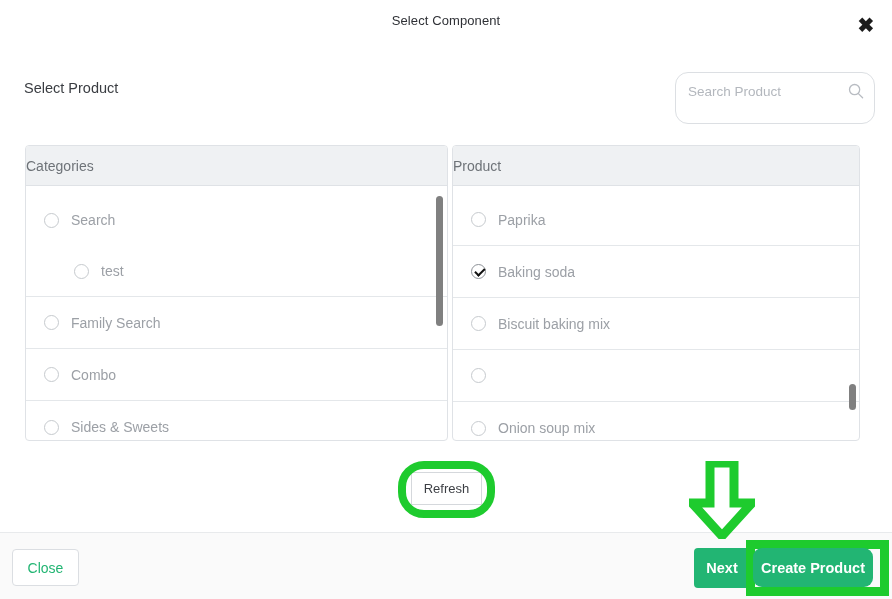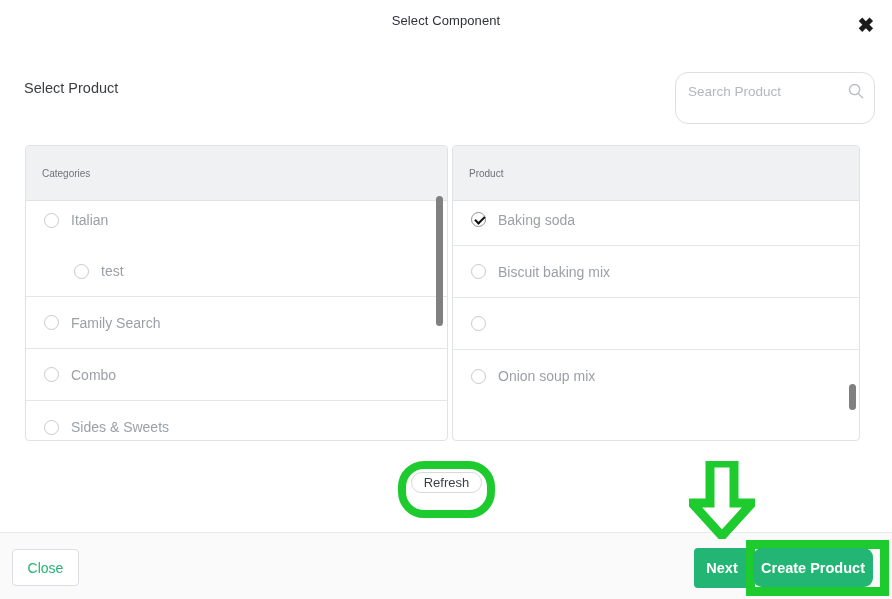--- a/index.html
+++ b/index.html
@@ -88,26 +88,25 @@
     position: absolute;
     background: #ffffff;
     border: 1px solid #dfe2e6;
     border-radius: 4px;
     overflow: hidden;
   }
   .panel-cat { left: 25px; top: 145px; width: 423px; height: 296px; }
   .panel-prod { left: 452px; top: 145px; width: 408px; height: 296px; }
 
   .panel-head {
-    height: 55px;
+    height: 40px;
     background: #eff1f3;
     border-bottom: 1px solid #dfe2e6;
     display: flex; align-items: center;
-    padding-left: 16px;
-    font-size: 10px;
+    font-size: 14px;
     color: #6e7378;
   }
 
   .panel-body {
     position: absolute;
     left: 0; top: 48px;
     right: 0; bottom: 0;
     overflow: hidden;
   }
 
@@ -162,24 +161,24 @@
     position: absolute;
     width: 7px;
     background: #808080;
     border-radius: 4px;
   }
 
   
   .refresh-btn {
     position: absolute;
     left: 411px; top: 472px;
-    width: 71px; height: 21px;
+    width: 71px; height: 33px;
     background: #fff;
     border: 1px solid #d5d8dc;
-    border-radius: 12px;
+    border-radius: 0;
     font-family: "Liberation Sans", sans-serif;
     font-size: 13px;
     color: #3c3f44;
     cursor: pointer;
   }
 
   
   .footer {
     position: absolute;
     left: 0; top: 532px;
@@ -272,21 +271,21 @@
     </div>
   </div>
 
   <div class="panel panel-cat">
     <div class="panel-head">Categories</div>
     <div class="panel-body">
 
       <div class="cat-group">
         <div class="cat-line">
           <span class="radio"></span>
-          <span class="opt-label">Italian</span>
+          <span class="opt-label">Search</span>
         </div>
         <div class="cat-line sub">
           <span class="radio"></span>
           <span class="opt-label">test</span>
         </div>
       </div>
 
       <div class="cat-line cat-simple cat-group">
         <span class="radio"></span>
         <span class="opt-label">Family Search</span>
@@ -305,20 +304,24 @@
     </div>
     <div class="scroll-track" style="right:4px; top:50px; height:243px;">
       <div class="scroll-thumb" style="top:0px; height:130px;"></div>
     </div>
   </div>
 
   <div class="panel panel-prod">
     <div class="panel-head">Product</div>
     <div class="panel-body">
 
+      <div class="opt-row" style="height:52px;">
+        <span class="radio"></span>
+        <span class="opt-label">Paprika</span>
+      </div>
 
       <div class="opt-row" style="height:52px;">
         <span class="radio checked"></span>
         <span class="opt-label">Baking soda</span>
       </div>
 
       <div class="opt-row" style="height:52px;">
         <span class="radio"></span>
         <span class="opt-label">Biscuit baking mix</span>
       </div>

